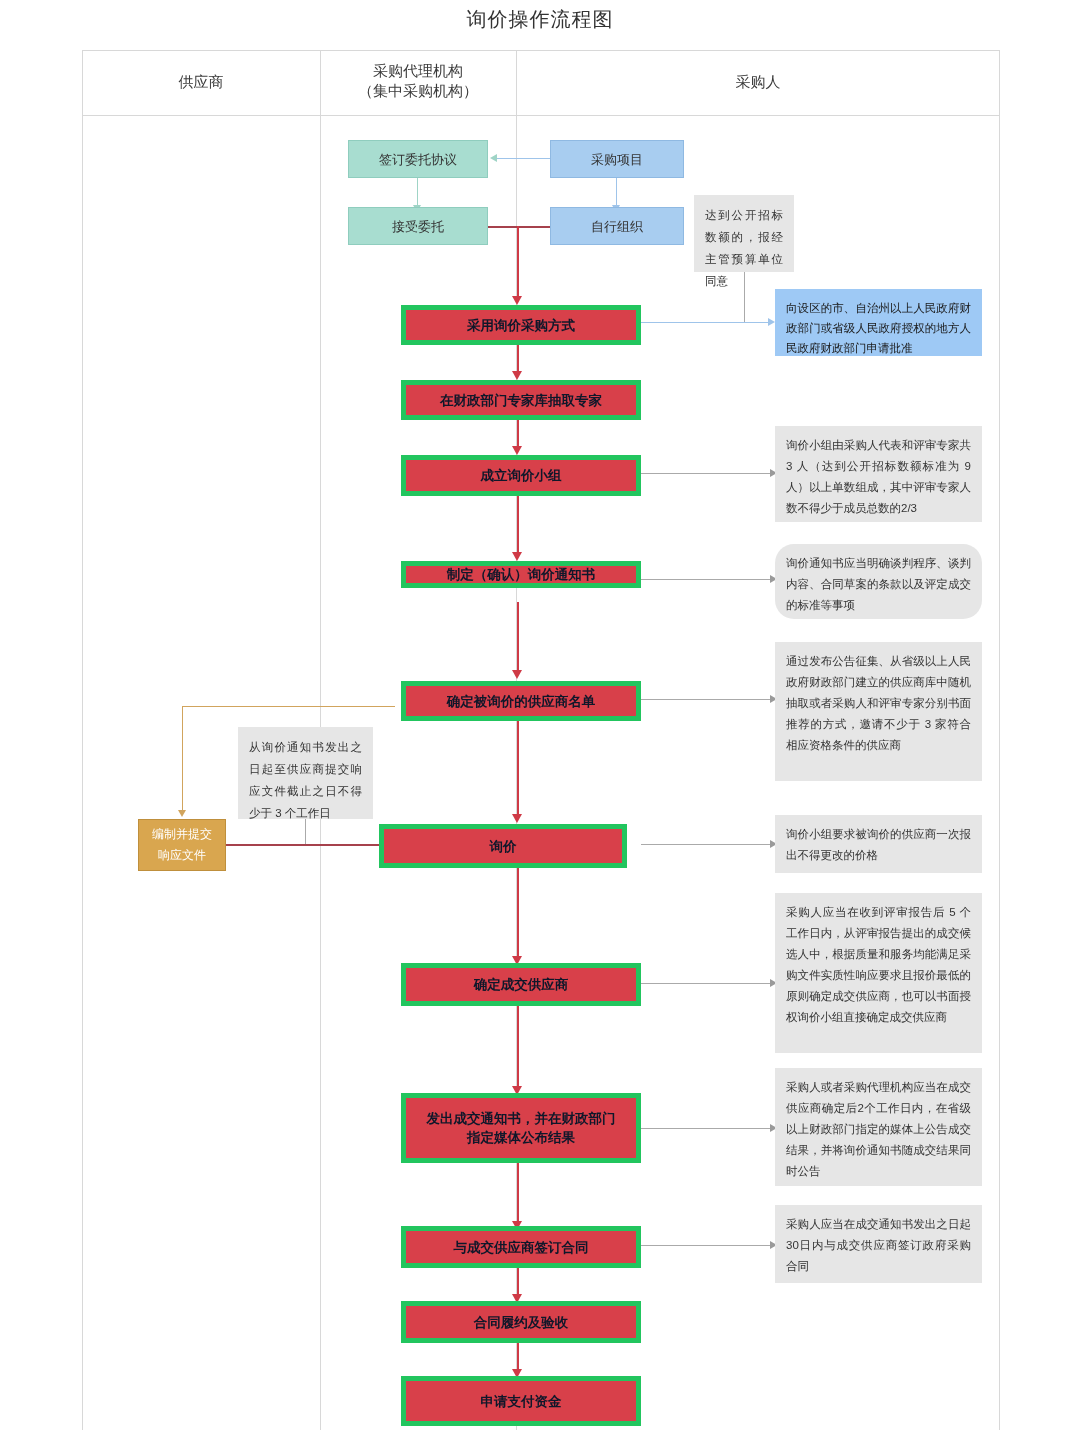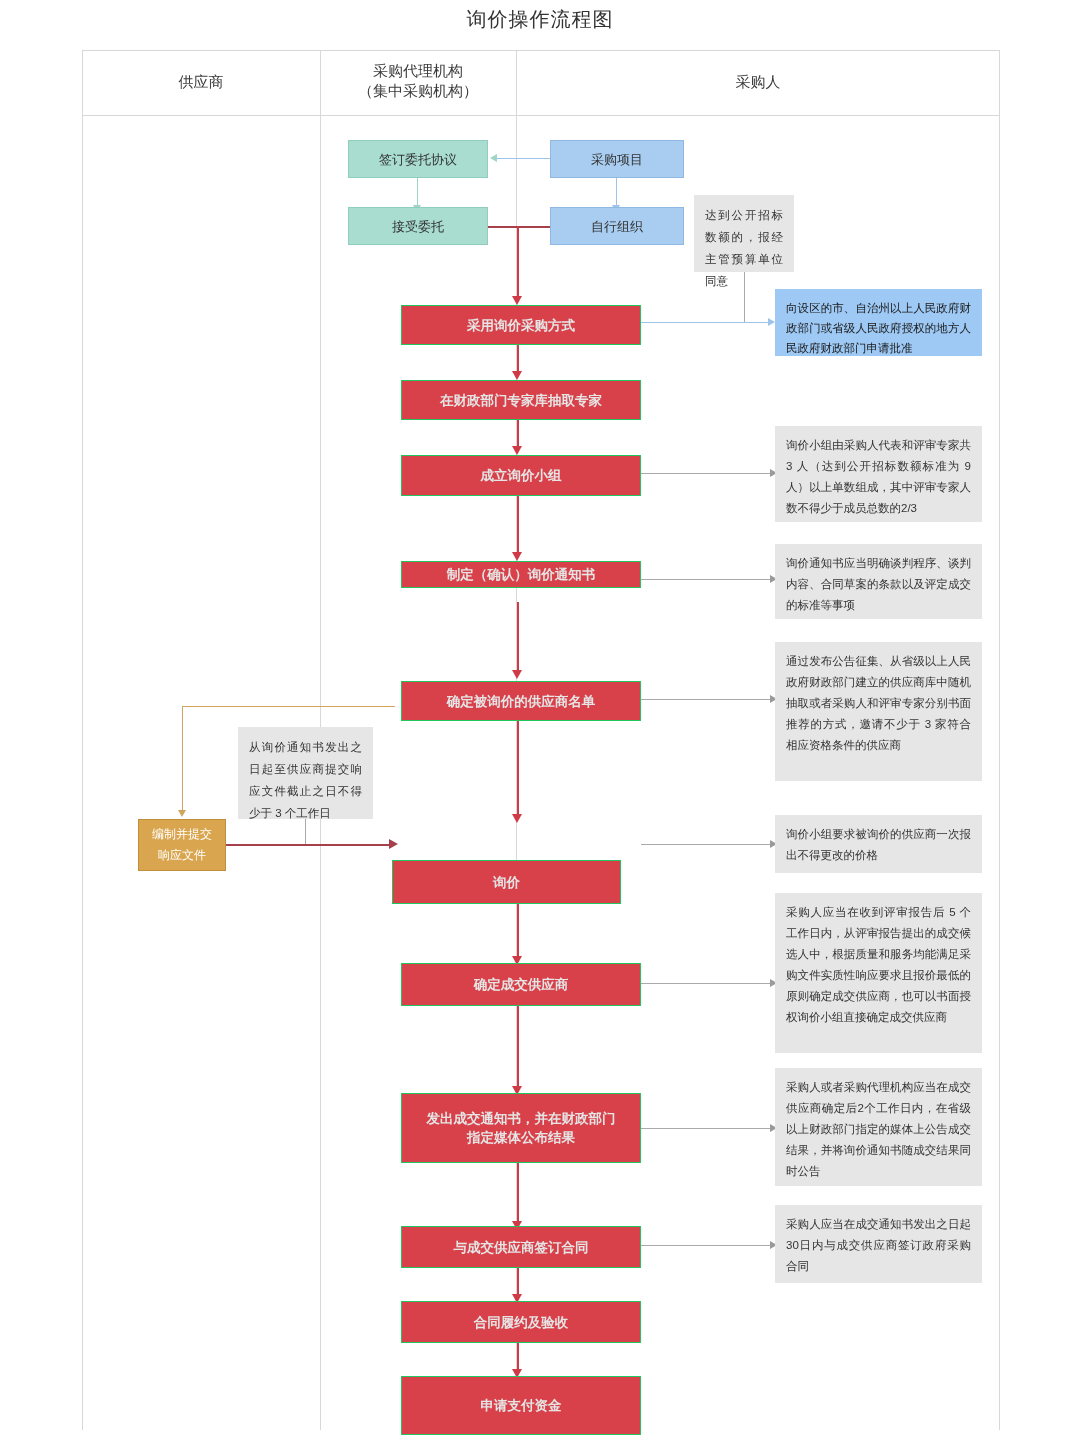--- a/index.html
+++ b/index.html
@@ -77,22 +77,22 @@
     display: flex;
     align-items: center;
     justify-content: center;
     text-align: center;
     font-size: 13px;
     line-height: 19px;
     padding: 2px 6px;
   }
   .node.red {
     background: #d8404a;
-    color: #e5e5e5;
-    border: 1px solid #22c55e;
+    color: #0f172a;
+    border: 5px solid #22c55e;
     font-weight: bold;
     font-size: 13.5px;
   }
   .node.teal {
     background: #a8ddd0;
     color: #333333;
     border: 1px solid #8fcdbe;
   }
   .node.blue {
     background: #a8cdf0;
@@ -276,42 +276,42 @@
 
   <div class="node red" style="left:401px; top:561px; width:240px; height:27px;">制定（确认）询价通知书</div>
 
   <div class="node red" style="left:401px; top:681px; width:240px; height:40px;">确定被询价的供应商名单</div>
 
   <div class="node orange" style="left:138px; top:819px; width:88px; height:52px; flex-direction:column; font-size:12px;">
     <div>编制并提交</div>
     <div>响应文件</div>
   </div>
 
-  <div class="node red" style="left:392px; top:824px; width:229px; height:44px;margin-top:36px;">询价</div>
+  <div class="node red" style="left:379px; top:824px; width:248px; height:44px;">询价</div>
 
   <div class="node red" style="left:401px; top:963px; width:240px; height:43px;">确定成交供应商</div>
 
   <div class="node red" style="left:401px; top:1093px; width:240px; height:70px; flex-direction:column;">
     <div>发出成交通知书，并在财政部门</div>
     <div>指定媒体公布结果</div>
   </div>
 
   <div class="node red" style="left:401px; top:1226px; width:240px; height:42px;">与成交供应商签订合同</div>
 
   <div class="node red" style="left:401px; top:1301px; width:240px; height:42px;">合同履约及验收</div>
 
-  <div class="node red" style="left:401px; top:1376px; width:240px; height:59px;">申请支付资金</div>
+  <div class="node red" style="left:401px; top:1376px; width:240px; height:50px;">申请支付资金</div>
 
   <div class="note bluebox" style="left:775px; top:289px; width:207px; height:67px; line-height:20px;">向设区的市、自治州以上人民政府财政部门或省级人民政府授权的地方人民政府财政部门申请批准</div>
 
   <div class="note" style="left:694px; top:195px; width:100px; height:77px; line-height:22px;">达到公开招标数额的，报经主管预算单位同意</div>
 
   <div class="note" style="left:775px; top:426px; width:207px; height:96px;">询价小组由采购人代表和评审专家共 3 人（达到公开招标数额标准为 9 人）以上单数组成，其中评审专家人数不得少于成员总数的2/3</div>
 
-  <div class="note" style="left:775px; top:544px; width:207px; height:75px;">询价通知书应当明确谈判程序、谈判内容、合同草案的条款以及评定成交的标准等事项</div>
+  <div class="note" style="left:775px; top:544px; width:207px; height:75px;border-radius:19px;">询价通知书应当明确谈判程序、谈判内容、合同草案的条款以及评定成交的标准等事项</div>
 
   <div class="note" style="left:775px; top:642px; width:207px; height:139px;">通过发布公告征集、从省级以上人民政府财政部门建立的供应商库中随机抽取或者采购人和评审专家分别书面推荐的方式，邀请不少于 3 家符合相应资格条件的供应商</div>
 
   <div class="note" style="left:238px; top:727px; width:135px; height:92px; line-height:22px;">从询价通知书发出之日起至供应商提交响应文件截止之日不得少于 3 个工作日</div>
 
   <div class="note" style="left:775px; top:815px; width:207px; height:58px;">询价小组要求被询价的供应商一次报出不得更改的价格</div>
 
   <div class="note" style="left:775px; top:893px; width:207px; height:160px;">采购人应当在收到评审报告后 5 个工作日内，从评审报告提出的成交候选人中，根据质量和服务均能满足采购文件实质性响应要求且报价最低的原则确定成交供应商，也可以书面授权询价小组直接确定成交供应商</div>
 
   <div class="note" style="left:775px; top:1068px; width:207px; height:118px;">采购人或者采购代理机构应当在成交供应商确定后2个工作日内，在省级以上财政部门指定的媒体上公告成交结果，并将询价通知书随成交结果同时公告</div>

